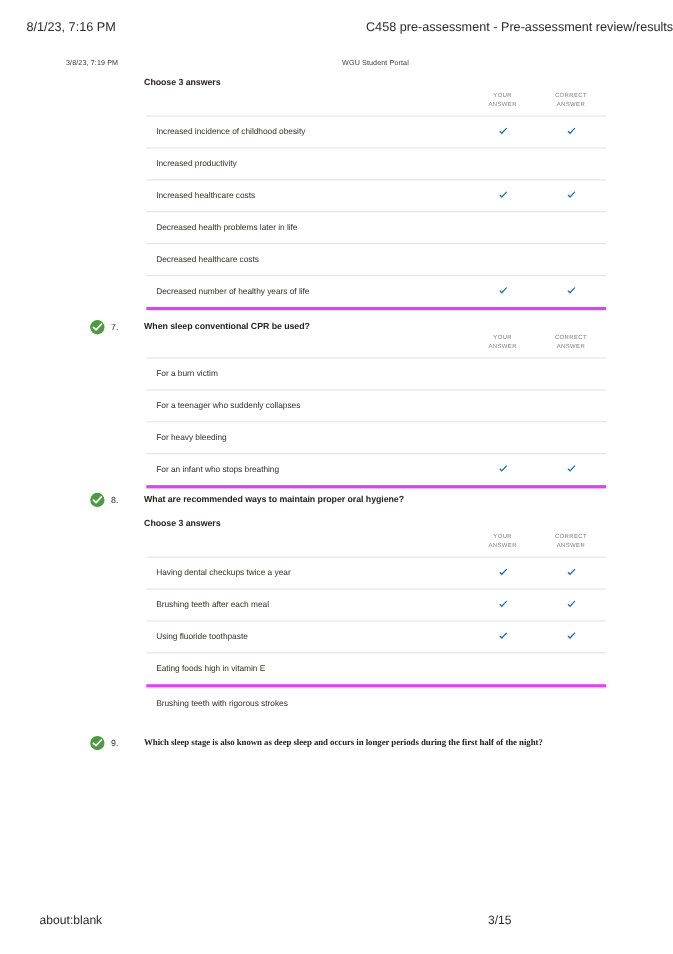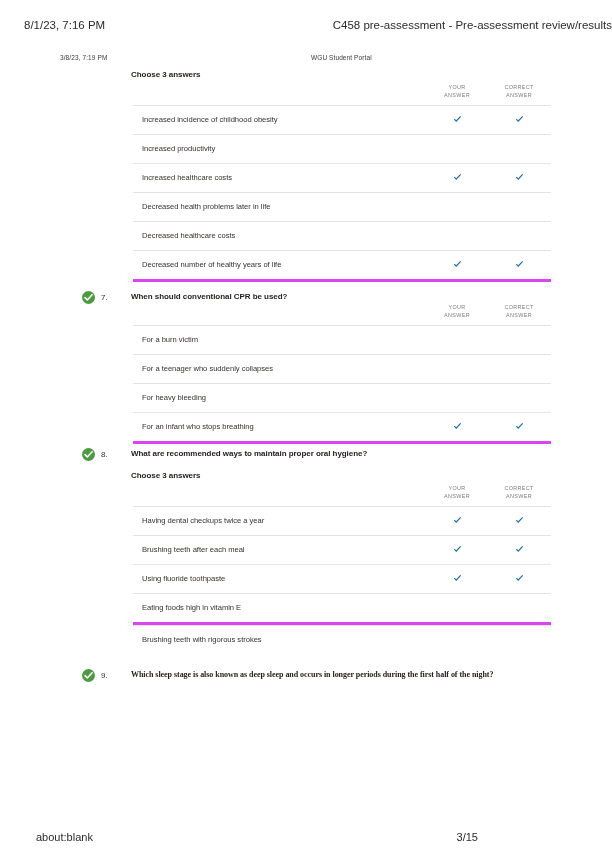--- a/index.html
+++ b/index.html
@@ -167,21 +167,20 @@
 
   
   .page-footer {
     position: absolute;
     left: 0;
     top: 831px;
     width: 489px;
     height: 16px;
     font-size: 11px;
     color: #2b2b2b;
-    padding-left: 13px;
   }
   .page-footer .pf-url  { position: absolute; left: 36px; top: 0; }
   .page-footer .pf-page { position: absolute; right: 24px; top: 0; }
 </style>
 </head>
 <body>
 
 <div class="print-header">
   <div class="ph-date">8/1/23, 7:16 PM</div>
   <div class="ph-title">C458 pre-assessment - Pre-assessment review/results</div>
@@ -256,21 +255,21 @@
         </div>
       </div>
     </div>
     <div class="q-block" style="top: 290px;">
       <div class="q-badge" style="top: 1px;">
         <svg viewBox="0 0 14 14">
           <path d="M3.2 7.2 L5.7 9.6 L10.9 4.0" stroke="#ffffff" stroke-width="1.7" fill="none" stroke-linecap="round" stroke-linejoin="round"></path>
         </svg>
       </div>
       <div class="q-num" style="top: 3px;">7.</div>
-      <div class="q-text" style="top: 1px;">When should conventional CPR be used?</div>
+      <div class="q-text" style="top: 1px;">When sleep conventional CPR be used?</div>
       <div class="ans-table" style="top: 14px;">
         <div class="ans-head">
           <div class="col-label col-your"><span>YOUR</span><br><span>ANSWER</span></div>
           <div class="col-label col-correct"><span>CORRECT</span><br><span>ANSWER</span></div>
         </div>
         <div class="ans-row">
           <div class="ans-label">For a burn victim</div>
           <div class="ans-check your"></div>
           <div class="ans-check correct"></div>
         </div>

